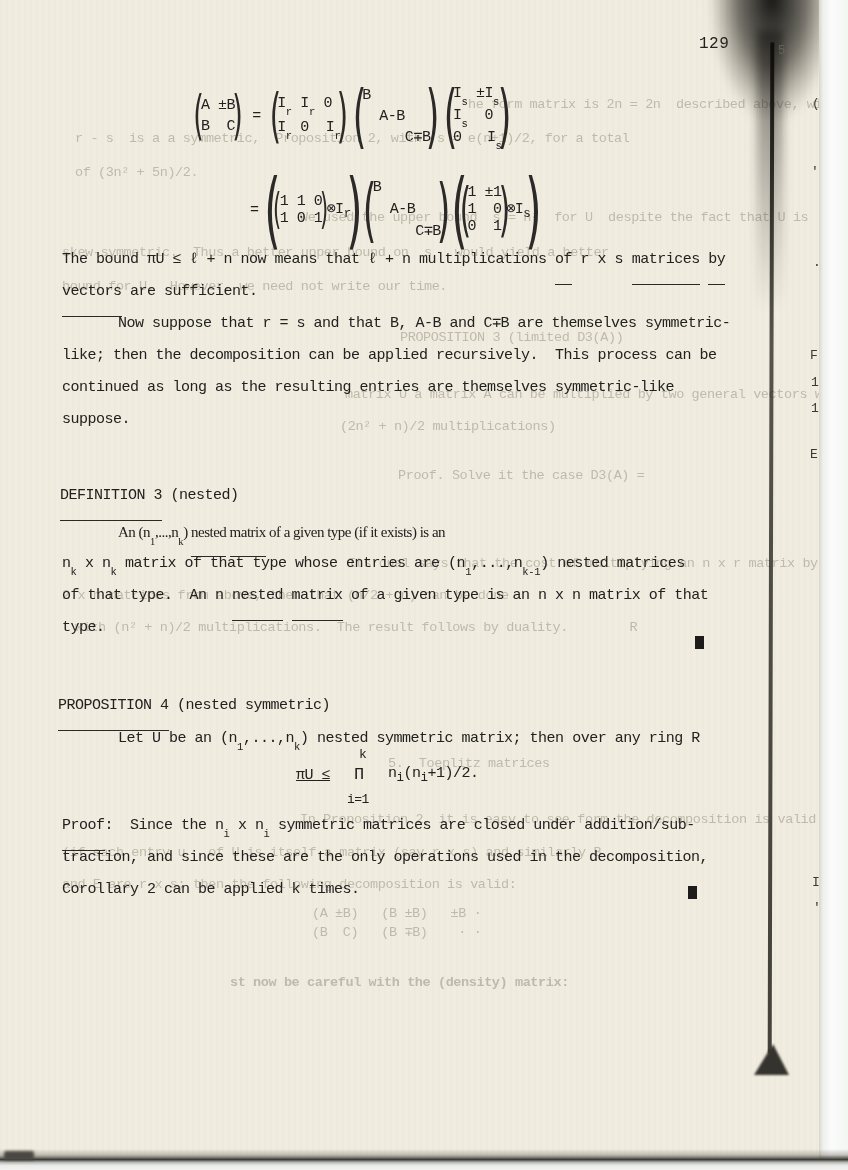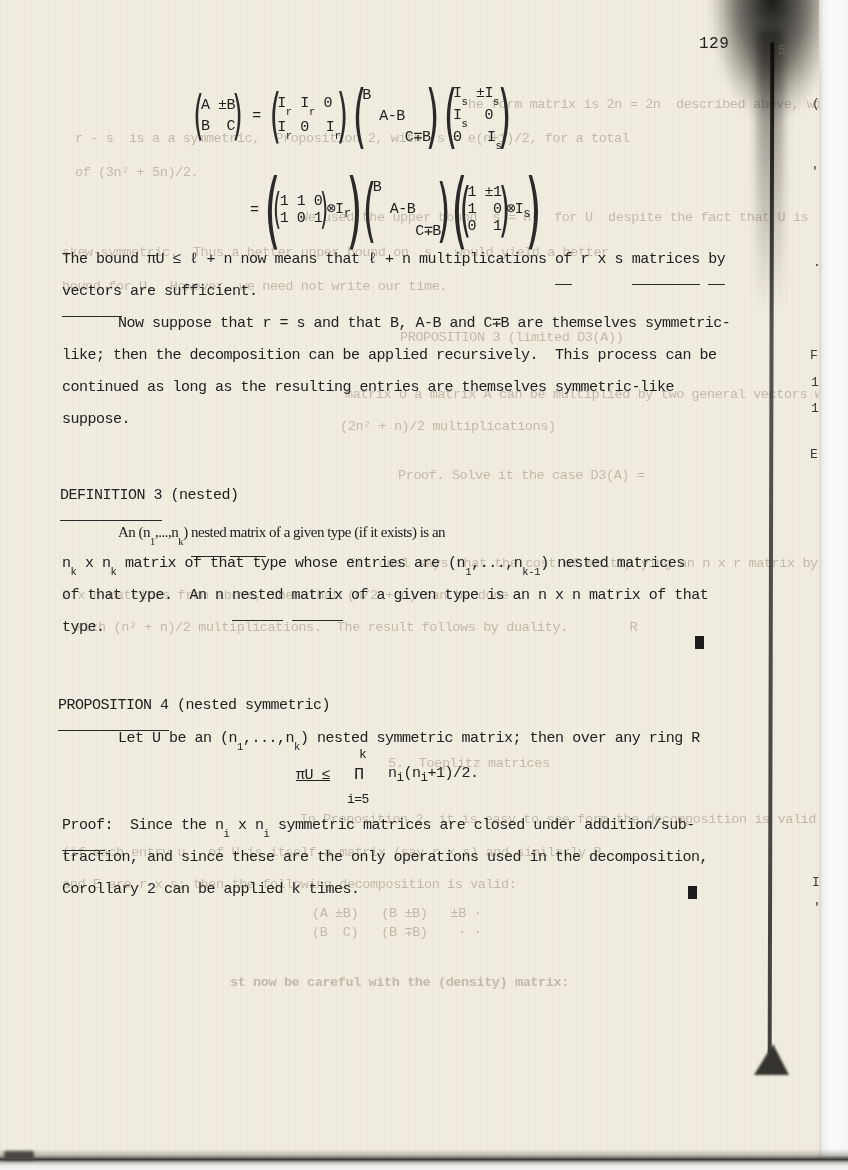--- a/index.html
+++ b/index.html
@@ -192,21 +192,21 @@
 <div class="txt" style="left:62px;top:586px;font-family:Liberation Mono, monospace;">of that type.  An n <span class="u">nested</span> <span class="u">matrix</span> of a given type is an n x n matrix of that</div>
 <div class="txt" style="left:62px;top:618px;">type.</div>
 <div class="sq" style="left:695px;top:636px;"></div>
 
 <div class="txt" style="left:58px;top:696px;"><span class="u">PROPOSITION 4</span> (nested symmetric)</div>
 <div class="txt" style="left:118px;top:729px;">Let U be an (n<sub>1</sub>,...,n<sub>k</sub>) nested symmetric matrix; then over any ring R</div>
 
 <div class="fm" style="left:296px;top:767px;text-decoration:underline;">πU ≤</div>
 <div class="fm fm-lim" style="left:359px;top:747px;">k</div>
 <div class="fm fm-pi" style="left:354px;top:765px;">Π</div>
-<div class="fm fm-lim" style="left:347px;top:792px;">i=5</div>
+<div class="fm fm-lim" style="left:347px;top:792px;">i=1</div>
 <div class="fm" style="left:388px;top:765px;">n<sub>i</sub>(n<sub>i</sub>+1)/2.</div>
 
 <div class="txt" style="left:62px;top:816px;"><span class="u">Proof</span>:  Since the n<sub>i</sub> x n<sub>i</sub> symmetric matrices are closed under addition/sub-</div>
 <div class="txt" style="left:62px;top:848px;">traction, and since these are the only operations used in the decomposition,</div>
 <div class="txt" style="left:62px;top:880px;">Corollary 2 can be applied k times.</div>
 <div class="sq" style="left:688px;top:886px;"></div>
 
 <div class="wedge"></div>
 <div class="spine-soft"></div>
 <div class="spine"></div>

